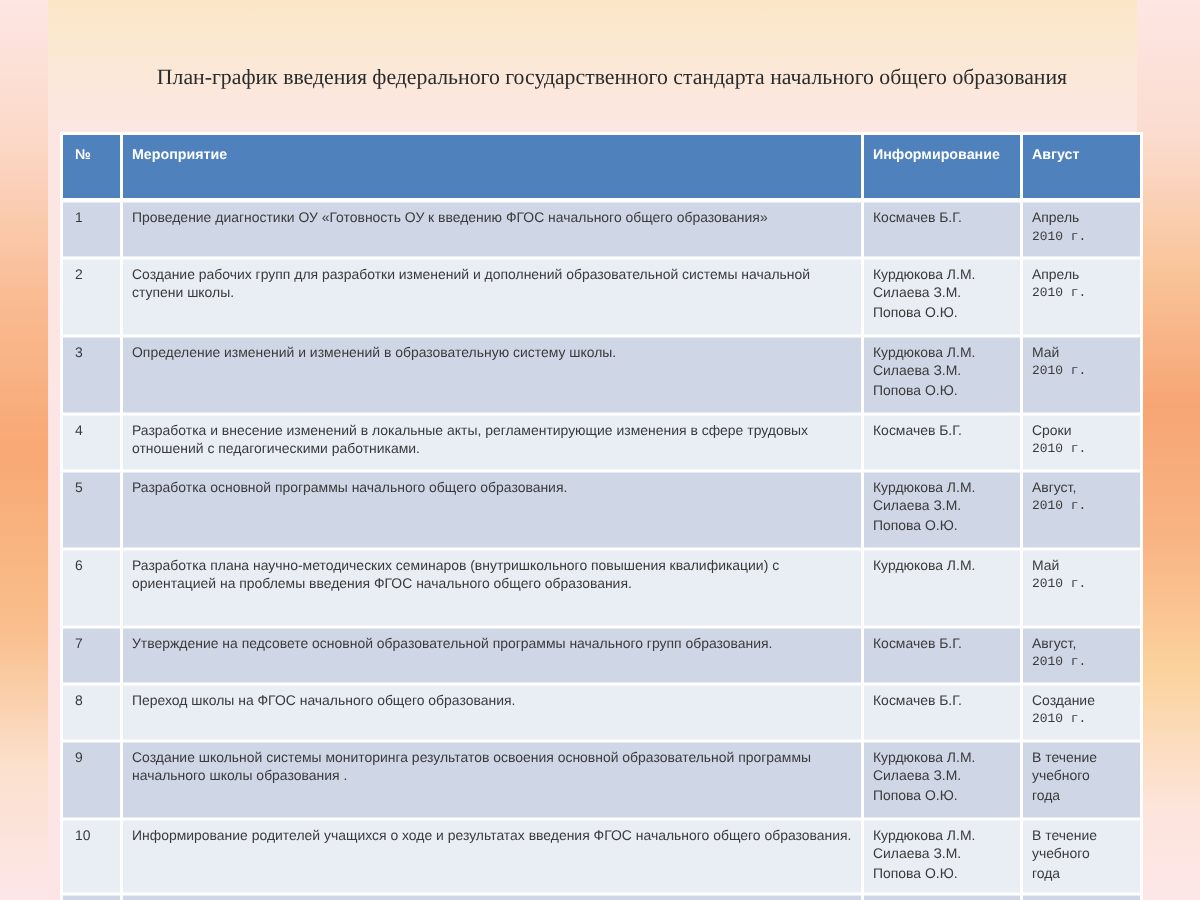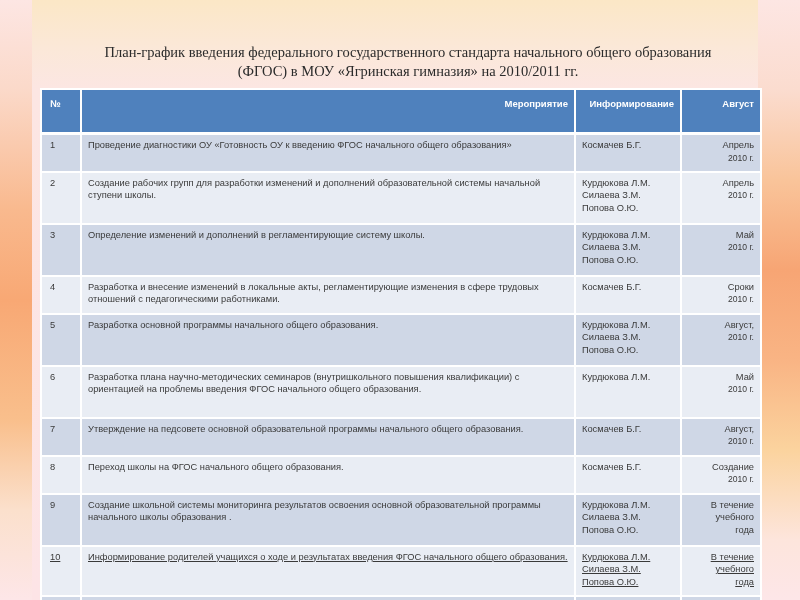--- a/index.html
+++ b/index.html
@@ -50,48 +50,47 @@
     table.plan th {
       background: #4f81bd;
       color: #ffffff;
       font-weight: bold;
       font-size: 9.5px;
       height: 34px;
       vertical-align: top;
       padding: 8px 6px 0 6px;
       border: 2px solid #ffffff;
       border-bottom: 3px solid #ffffff;
-      text-align: right;
+      text-align: left;
     }
     table.plan th.num { text-align: left; padding-left: 8px; }
     table.plan td {
       border: 2px solid #ffffff;
       vertical-align: top;
       padding: 4px 6px 2px 6px;
     }
     table.plan tr.odd td { background: #cfd7e6; }
     table.plan tr.even td { background: #e9edf4; }
     td.num { padding-left: 8px !important; }
-    td.deadline { text-align: right; }
-    .dl-small { font-size: 8.6px; }
+    td.deadline { text-align: left; }
+    .dl-small { font-size: 8.6px; font-family: Liberation Mono, monospace; }
     .col-num { width: 40px; }
     .col-event { width: 494px; }
     .col-resp { width: 106px; }
     .col-dl { width: 80px; }
     .resp-line { display: block; }
   </style>
 </head>
 <body>
 
 <div class="side-left"></div>
 <div class="side-right"></div>
 
 <div class="title">
   <div>План-график введения федерального государственного стандарта начального общего образования</div>
-  <div>(ФГОС) в МОУ «Ягринская гимназия» на 2010/2011 гг.</div>
 </div>
 
 <table class="plan">
   <colgroup>
     <col class="col-num">
     <col class="col-event">
     <col class="col-resp">
     <col class="col-dl">
   </colgroup>
   <thead>
@@ -122,21 +121,21 @@
           <span class="resp-line">Силаева З.М.</span>
           <span class="resp-line">Попова О.Ю.</span>
         </td>
         <td class="deadline">
           <span class="resp-line">Апрель</span>
           <span class="resp-line dl-small">2010 г.</span>
         </td>
       </tr>
       <tr class="odd" style="height: 52px;">
         <td class="num">3</td>
-        <td>Определение изменений и дополнений в регламентирующие систему школы.</td>
+        <td>Определение изменений и изменений в образовательную систему школы.</td>
         <td>
           <span class="resp-line">Курдюкова Л.М.</span>
           <span class="resp-line">Силаева З.М.</span>
           <span class="resp-line">Попова О.Ю.</span>
         </td>
         <td class="deadline">
           <span class="resp-line">Май</span>
           <span class="resp-line dl-small">2010 г.</span>
         </td>
       </tr>
@@ -170,21 +169,21 @@
         <td>
           <span class="resp-line">Курдюкова Л.М.</span>
         </td>
         <td class="deadline">
           <span class="resp-line">Май</span>
           <span class="resp-line dl-small">2010 г.</span>
         </td>
       </tr>
       <tr class="odd" style="height: 38px;">
         <td class="num">7</td>
-        <td>Утверждение на педсовете основной образовательной программы начального общего образования.</td>
+        <td>Утверждение на педсовете основной образовательной программы начального групп образования.</td>
         <td>
           <span class="resp-line">Космачев Б.Г.</span>
         </td>
         <td class="deadline">
           <span class="resp-line">Август,</span>
           <span class="resp-line dl-small">2010 г.</span>
         </td>
       </tr>
       <tr class="even" style="height: 38px;">
         <td class="num">8</td>
@@ -204,21 +203,21 @@
           <span class="resp-line">Курдюкова Л.М.</span>
           <span class="resp-line">Силаева З.М.</span>
           <span class="resp-line">Попова О.Ю.</span>
         </td>
         <td class="deadline">
           <span class="resp-line">В течение</span>
           <span class="resp-line">учебного</span>
           <span class="resp-line">года</span>
         </td>
       </tr>
-      <tr class="even" style="height: 50px; text-decoration: underline;">
+      <tr class="even" style="height: 50px;">
         <td class="num">10</td>
         <td>Информирование родителей учащихся о ходе и результатах введения ФГОС начального общего образования.</td>
         <td>
           <span class="resp-line">Курдюкова Л.М.</span>
           <span class="resp-line">Силаева З.М.</span>
           <span class="resp-line">Попова О.Ю.</span>
         </td>
         <td class="deadline">
           <span class="resp-line">В течение</span>
           <span class="resp-line">учебного</span>

